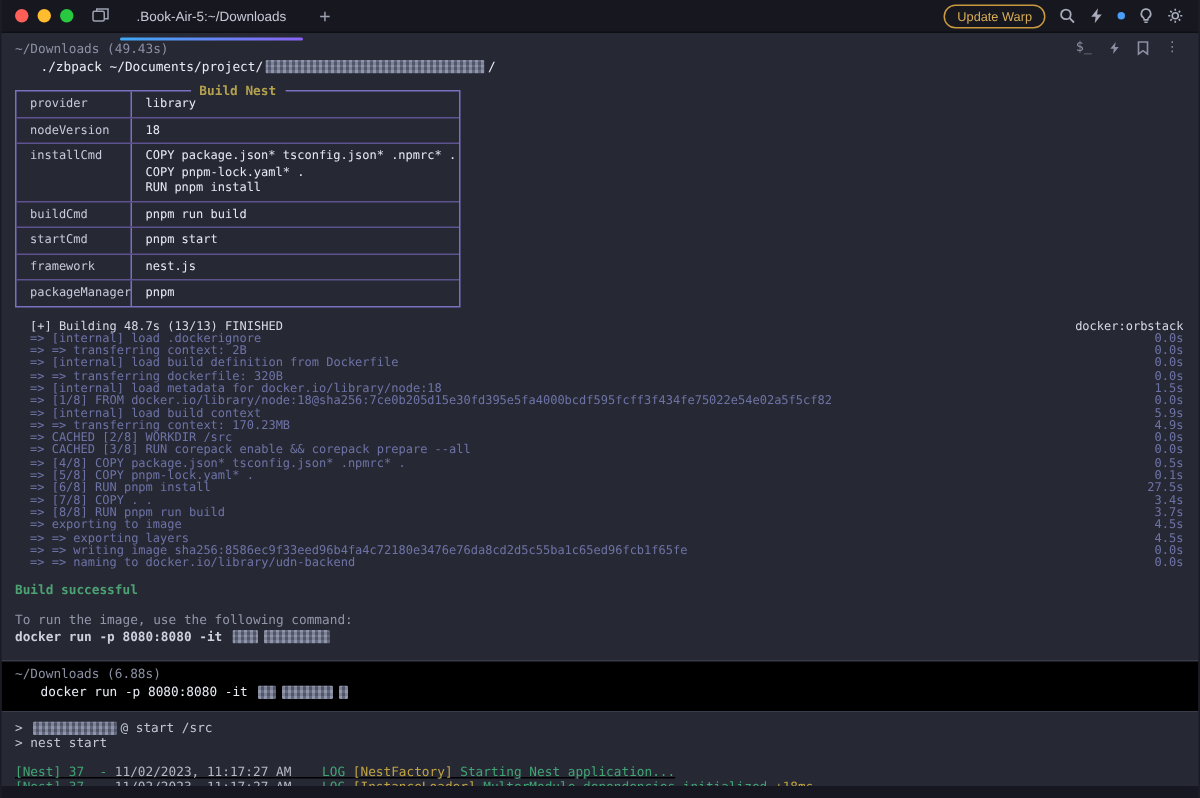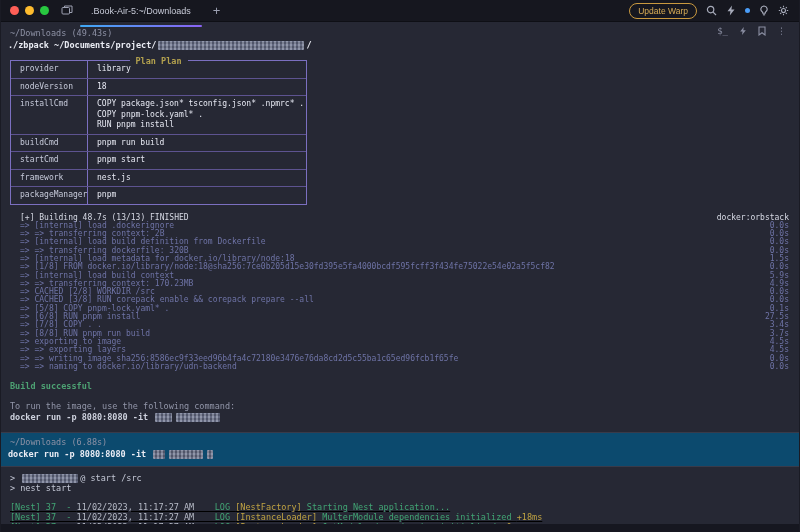--- a/index.html
+++ b/index.html
@@ -39,21 +39,21 @@
   .tb-ico { display:flex; align-items:center; }
   .blue-dot { width:5px; height:5px; border-radius:50%; background:#4a9df8; }
 
   
   .content { position:relative; padding-top:5px; }
   .block-actions {
     position:absolute; top:4px; right:13px; display:flex; gap:11px;
     color:#8b8fa3; font-size:9px; align-items:center;
   }
   .prompt { color:#8d91a5; font-size:8.5px; line-height:12px; padding-left:9px; }
-  .cmdline { color:#eaecf4; font-weight:bold; font-size:8.5px; line-height:13px; padding-left:7px; white-space:pre; }
+  .cmdline { color:#eaecf4; font-weight:normal; font-size:8.5px; line-height:13px; padding-left:26px; white-space:pre; }
 
   .redacted {
     display:inline-block; height:9px; vertical-align:middle; border-radius:1px; margin:0 2px;
     background-image:
       repeating-linear-gradient(90deg, rgba(190,195,210,.45) 0 2px, rgba(90,95,115,.45) 2px 4px),
       repeating-linear-gradient(0deg, #6a7088 0 2px, #474c61 2px 4px);
   }
 
   
   .bp-table {
@@ -76,21 +76,21 @@
   .log-head { display:flex; color:#d7dae5; font-size:8px; line-height:8.3px; white-space:pre; }
   .log-line { display:flex; color:#6e73a6; font-size:8px; line-height:8.3px; white-space:pre; }
   .l-right { margin-left:auto; }
 
   .success { color:#4da273; font-weight:bold; font-size:8.5px; margin:10px 0 0 9px; }
   .hint { color:#9296a9; font-size:8.5px; line-height:10.5px; margin:10px 0 0 9px; }
   .run-out { color:#cdd1dd; font-weight:bold; font-size:8.5px; line-height:11px; margin-left:9px; white-space:pre; }
 
   
   .cmd-block {
-    margin-top:9px; background:#0c4a6e;
+    margin-top:9px; background:#000000;
     border-top:1px solid #383b4a; border-bottom:1px solid #383b4a;
     padding:3px 0 5px 0;
   }
 
   
   .app-out { padding:6px 0 0 9px; }
   .out-line { color:#c3c7d5; font-size:8.5px; line-height:10px; white-space:pre; }
   .nest-logs { margin-top:9px; overflow:hidden; height:27px; }
   .nest-line { font-size:8.5px; line-height:10px; white-space:pre;text-decoration:underline; }
   .ng { color:#41a574; } .nt { color:#b6bac6; } .ny { color:#c0a342; }
@@ -163,21 +163,21 @@
         <path d="M1 1 h6 v8 l-3 -2.2 L1 9 Z"></path>
       </svg>
     </span>
     <span>⋮</span>
   </div>
 
   <div class="prompt">~/Downloads (49.43s)</div>
   <div class="cmdline"><span>./zbpack ~/Documents/project/</span><span class="redacted" style="width:146px"></span><span>/</span></div>
 
   <div class="bp-table">
-    <div class="bp-title">Plan Plan</div>
+    <div class="bp-title">Build Nest</div>
     <div class="bp-row">
       <div class="bp-key">provider</div>
       <div class="bp-val">library</div>
     </div>
     <div class="bp-row">
       <div class="bp-key">nodeVersion</div>
       <div class="bp-val">18</div>
     </div>
     <div class="bp-row">
       <div class="bp-key">installCmd</div>
@@ -211,20 +211,21 @@
     <div class="log-line"><span>=&gt; [internal] load .dockerignore</span><span class="l-right">0.0s</span></div>
     <div class="log-line"><span>=&gt; =&gt; transferring context: 2B</span><span class="l-right">0.0s</span></div>
     <div class="log-line"><span>=&gt; [internal] load build definition from Dockerfile</span><span class="l-right">0.0s</span></div>
     <div class="log-line"><span>=&gt; =&gt; transferring dockerfile: 320B</span><span class="l-right">0.0s</span></div>
     <div class="log-line"><span>=&gt; [internal] load metadata for docker.io/library/node:18</span><span class="l-right">1.5s</span></div>
     <div class="log-line"><span>=&gt; [1/8] FROM docker.io/library/node:18@sha256:7ce0b205d15e30fd395e5fa4000bcdf595fcff3f434fe75022e54e02a5f5cf82</span><span class="l-right">0.0s</span></div>
     <div class="log-line"><span>=&gt; [internal] load build context</span><span class="l-right">5.9s</span></div>
     <div class="log-line"><span>=&gt; =&gt; transferring context: 170.23MB</span><span class="l-right">4.9s</span></div>
     <div class="log-line"><span>=&gt; CACHED [2/8] WORKDIR /src</span><span class="l-right">0.0s</span></div>
     <div class="log-line"><span>=&gt; CACHED [3/8] RUN corepack enable &amp;&amp; corepack prepare --all</span><span class="l-right">0.0s</span></div>
+    <div class="log-line"><span>=&gt; [4/8] COPY package.json* tsconfig.json* .npmrc* .</span><span class="l-right">0.5s</span></div>
     <div class="log-line"><span>=&gt; [5/8] COPY pnpm-lock.yaml* .</span><span class="l-right">0.1s</span></div>
     <div class="log-line"><span>=&gt; [6/8] RUN pnpm install</span><span class="l-right">27.5s</span></div>
     <div class="log-line"><span>=&gt; [7/8] COPY . .</span><span class="l-right">3.4s</span></div>
     <div class="log-line"><span>=&gt; [8/8] RUN pnpm run build</span><span class="l-right">3.7s</span></div>
     <div class="log-line"><span>=&gt; exporting to image</span><span class="l-right">4.5s</span></div>
     <div class="log-line"><span>=&gt; =&gt; exporting layers</span><span class="l-right">4.5s</span></div>
     <div class="log-line"><span>=&gt; =&gt; writing image sha256:8586ec9f33eed96b4fa4c72180e3476e76da8cd2d5c55ba1c65ed96fcb1f65fe</span><span class="l-right">0.0s</span></div>
     <div class="log-line"><span>=&gt; =&gt; naming to docker.io/library/udn-backend</span><span class="l-right">0.0s</span></div>
   </div>
 

